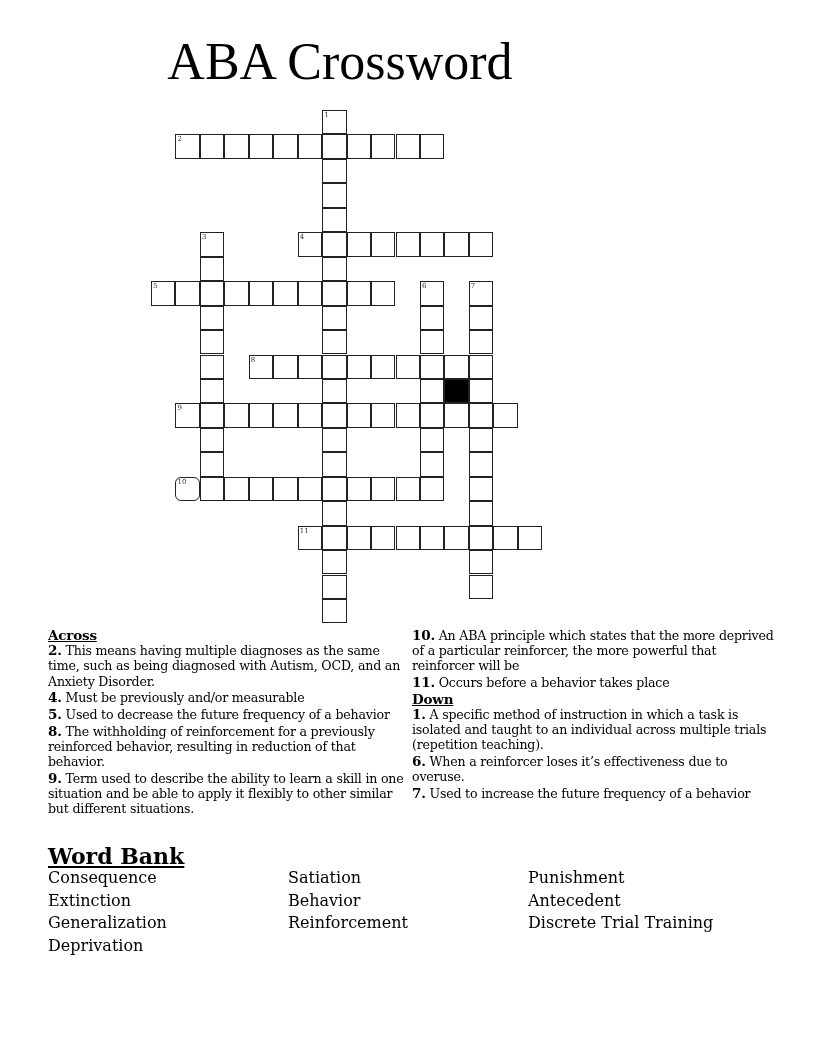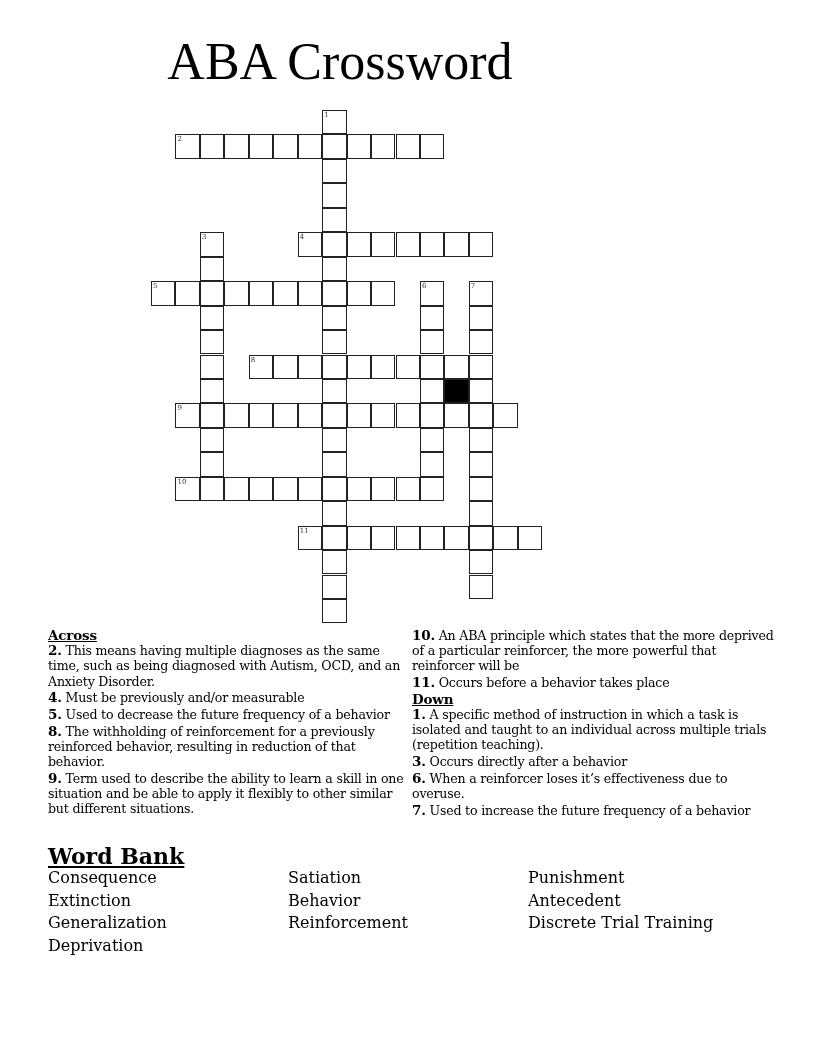--- a/index.html
+++ b/index.html
@@ -136,21 +136,21 @@
     </div>
     <div class="cell" style="left: 224.35px; top: 403.4px;"></div>
     <div class="cell" style="left: 248.8px; top: 403.4px;"></div>
     <div class="cell" style="left: 273.25px; top: 403.4px;"></div>
     <div class="cell" style="left: 297.7px; top: 403.4px;"></div>
     <div class="cell" style="left: 346.6px; top: 403.4px;"></div>
     <div class="cell" style="left: 371.05px; top: 403.4px;"></div>
     <div class="cell" style="left: 395.5px; top: 403.4px;"></div>
     <div class="cell" style="left: 444.4px; top: 403.4px;"></div>
     <div class="cell" style="left: 493.3px; top: 403.4px;"></div>
-    <div class="cell" style="left: 175.45px; top: 476.75px;">
+    <div class="cell" style="left: 175.45px; top: 476.75px; border-radius: 6px;">
       <span class="num">10</span>
     </div>
     <div class="cell" style="left: 224.35px; top: 476.75px;"></div>
     <div class="cell" style="left: 248.8px; top: 476.75px;"></div>
     <div class="cell" style="left: 273.25px; top: 476.75px;"></div>
     <div class="cell" style="left: 297.7px; top: 476.75px;"></div>
     <div class="cell" style="left: 346.6px; top: 476.75px;"></div>
     <div class="cell" style="left: 371.05px; top: 476.75px;"></div>
     <div class="cell" style="left: 395.5px; top: 476.75px;"></div>
     <div class="cell" style="left: 297.7px; top: 525.65px;">
@@ -173,21 +173,20 @@
   <div class="clue"><span class="n">5.</span> <span>Used to decrease the future frequency of a behavior</span></div>
   <div class="clue"><span class="n">8.</span> <span>The withholding of reinforcement for a previously reinforced behavior, resulting in reduction of that behavior.</span></div>
   <div class="clue"><span class="n">9.</span> <span>Term used to describe the ability to learn a skill in one situation and be able to apply it flexibly to other similar but different situations.</span></div>
 </div>
 
 <div class="clues right">
   <div class="clue"><span class="n">10.</span> <span>An ABA principle which states that the more deprived of a particular reinforcer, the more powerful that reinforcer will be</span></div>
   <div class="clue"><span class="n">11.</span> <span>Occurs before a behavior takes place</span></div>
   <div class="heading">Down</div>
   <div class="clue"><span class="n">1.</span> <span>A specific method of instruction in which a task is isolated and taught to an individual across multiple trials (repetition teaching).</span></div>
-  <div class="clue"><span class="n">3.</span> <span>Occurs directly after a behavior</span></div>
   <div class="clue"><span class="n">6.</span> <span>When a reinforcer loses it’s effectiveness due to overuse.</span></div>
   <div class="clue"><span class="n">7.</span> <span>Used to increase the future frequency of a behavior</span></div>
 </div>
 
 <div class="wordbank">
   <div class="wb-title">Word Bank</div>
   <div class="wb-grid">
     <div>Consequence</div>
     <div>Satiation</div>
     <div>Punishment</div>

